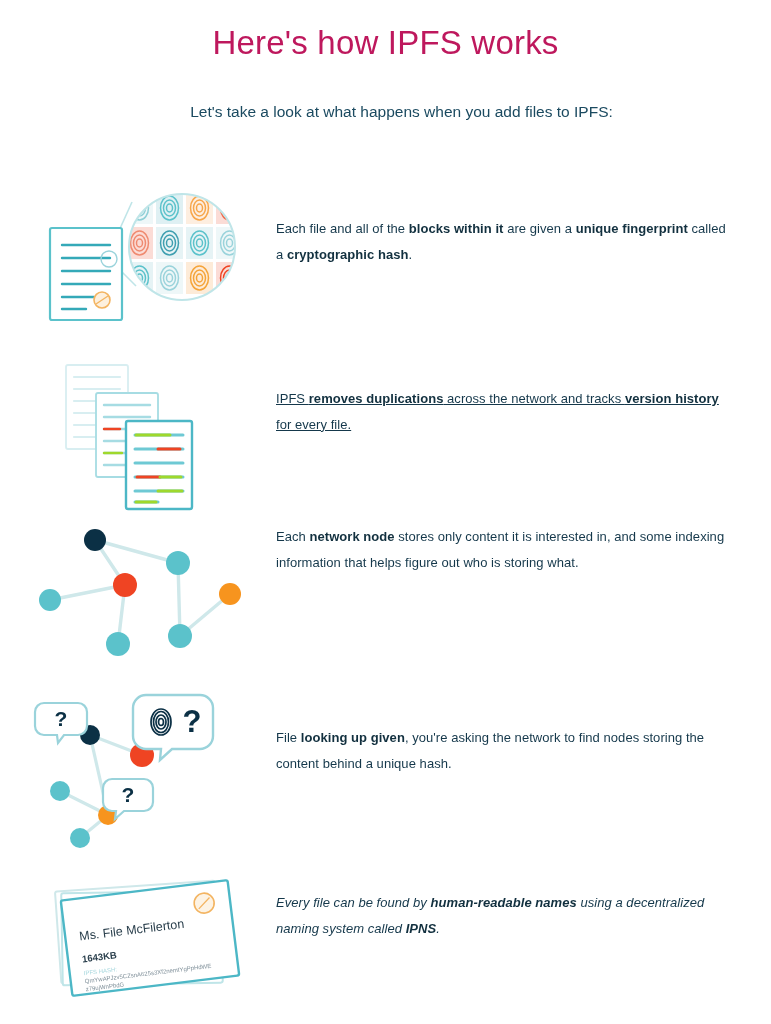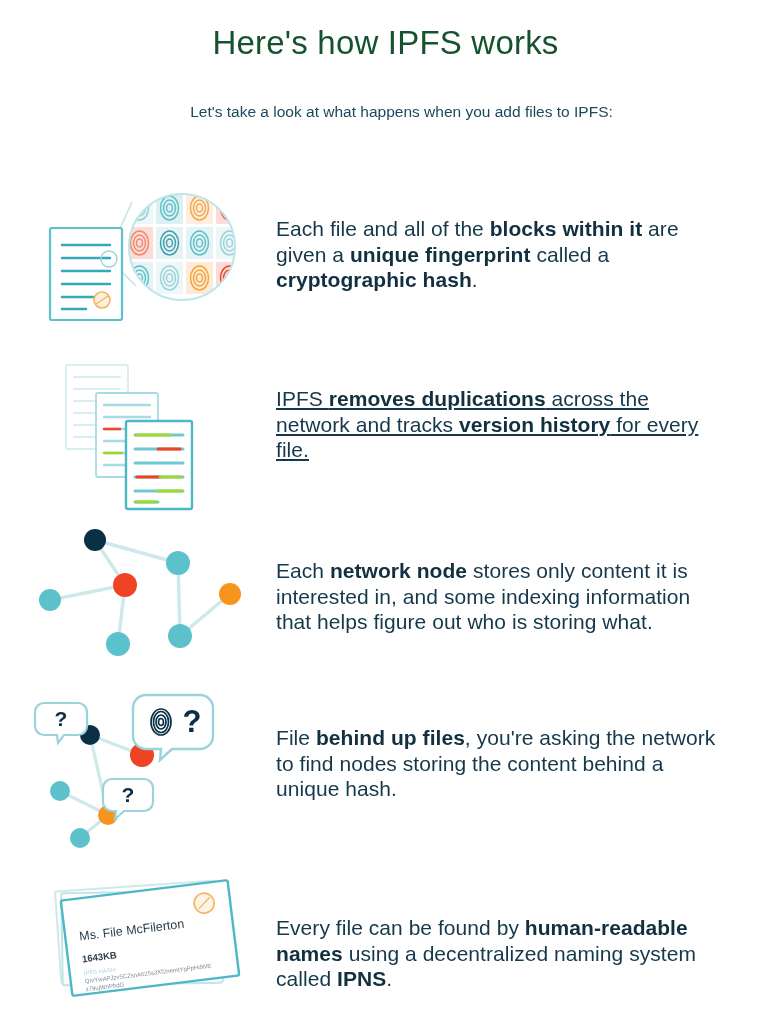--- a/index.html
+++ b/index.html
@@ -13,45 +13,45 @@
   }
   .page{position:relative;width:771px;height:1024px;}
 
   
   .title{
     position:absolute;top:24px;left:0;width:771px;
     text-align:center;
     font-size:33px;
     font-weight:400;
     letter-spacing:0.2px;
-    color:#14532d;
+    color:#be185d;
   }
   .subtitle{
     position:absolute;top:103px;left:16px;width:771px;
     text-align:center;
     font-size:15.5px;
     color:#1b4a60;
   }
 
   
   .row{position:absolute;left:0;width:771px;}
   .art{position:absolute;left:40px;top:0;width:230px;height:170px;}
   .copy{
     position:absolute;left:276px;width:452px;
-    font-size:21px;line-height:25.5px;
+    font-size:13px;line-height:25.5px;
     color:#15384b;
     letter-spacing:0.05px;
   }
   .copy b{font-weight:700;color:#12303f;}
 
   .row1{top:190px;}  .row1 .copy{top:26px;}
   .row2{top:355px;}  .row2 .copy{top:31px;text-decoration:underline;}
-  .row3{top:518px;}  .row3 .copy{top:40px;}
+  .row3{top:518px;}  .row3 .copy{top:6px;}
   .row4{top:693px;}  .row4 .copy{top:32px;}
-  .row5{top:868px;}  .row5 .copy{top:47px;}
+  .row5{top:868px;}  .row5 .copy{top:22px;font-style:italic;}
 
   
   svg{display:block;overflow:visible;}
 </style>
 </head>
 <body>
 
 <div class="page">
 
   <div class="title">Here's how IPFS works</div>
@@ -298,21 +298,21 @@
           <text x="152" y="39" font-family="Liberation Sans, sans-serif" font-size="31" font-weight="700" fill="#0b3045" text-anchor="middle">?</text>
         </g>
 
         <g>
           <path d="M72,86 h32 a9,9 0 0 1 9,9 v14 a9,9 0 0 1 -9,9 h-20 l-9,8 l1,-8 h-4 a9,9 0 0 1 -9,-9 v-14 a9,9 0 0 1 9,-9 z" fill="#ffffff" stroke="#9ad3db" stroke-width="2.2"></path>
           <text x="88" y="109" font-family="Liberation Sans, sans-serif" font-size="21" font-weight="700" fill="#0b3045" text-anchor="middle">?</text>
         </g>
       </svg>
     </div>
     <div class="copy">
-      <span>File </span><b>behind up files</b><span>, you're asking the network to find nodes storing the content behind a unique hash.</span>
+      <span>File </span><b>looking up given</b><span>, you're asking the network to find nodes storing the content behind a unique hash.</span>
     </div>
   </div>
 
   <div class="row row5">
     <div class="art">
       <svg width="230" height="140" viewBox="0 0 230 140">
         <g>
           <rect x="18" y="18" width="160" height="92" rx="2" fill="#ffffff" stroke="#cfe8ea" stroke-width="2" transform="rotate(-4 98 64)"></rect>
         </g>
         <g>

